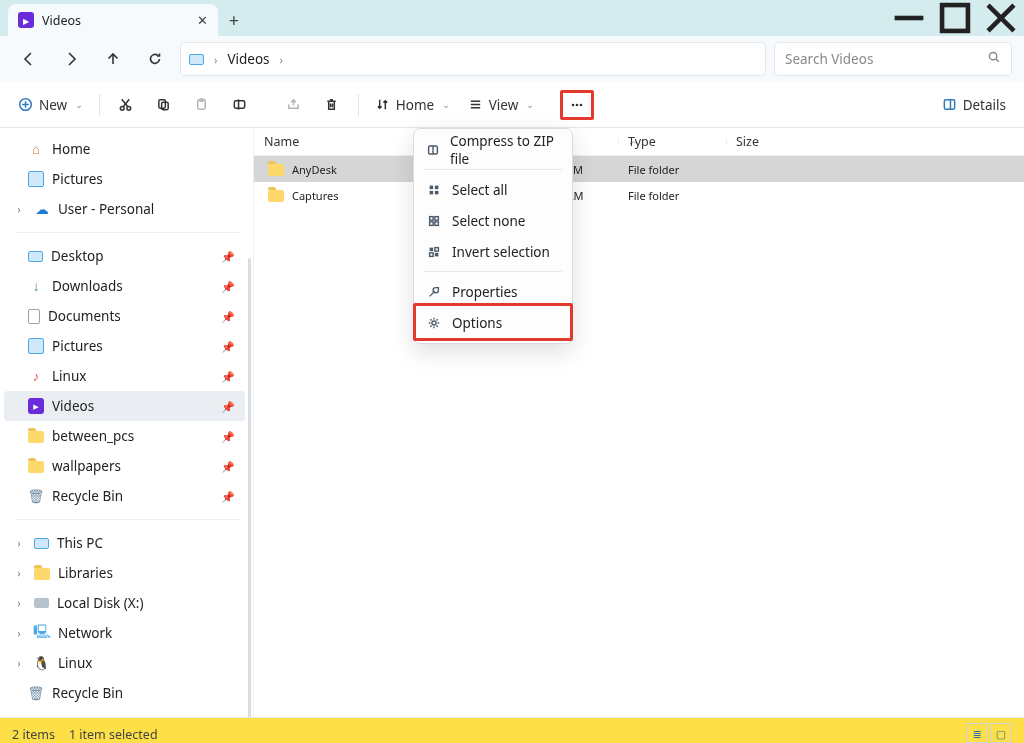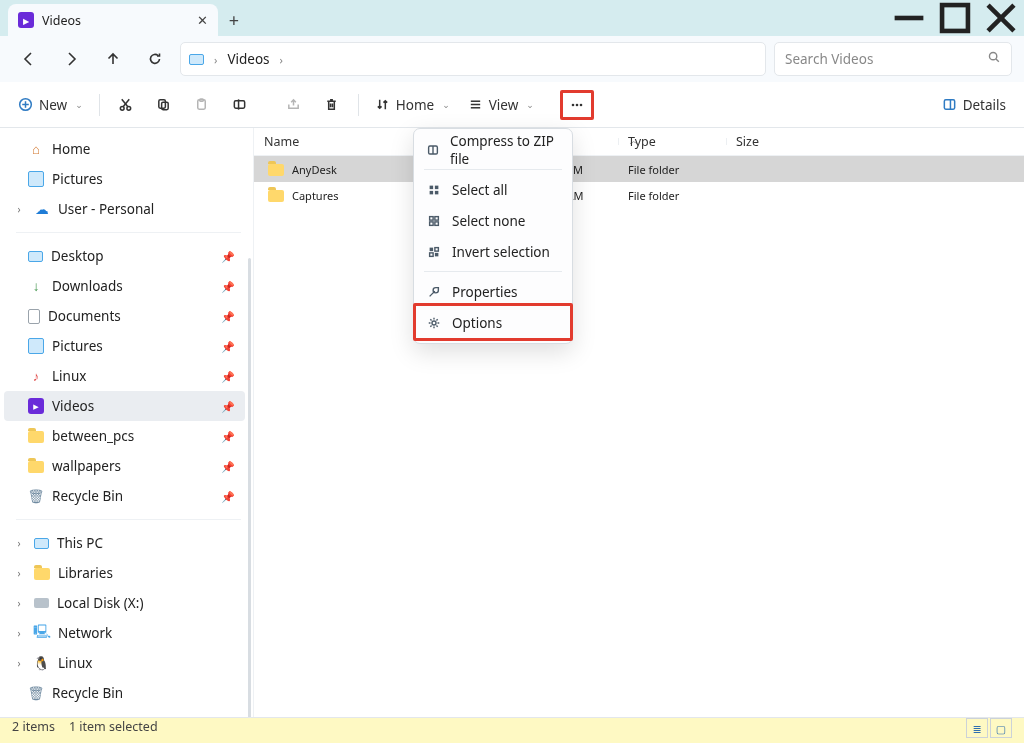--- a/index.html
+++ b/index.html
@@ -74,21 +74,21 @@
 
 .row { display: flex; height: 26px; align-items: center; font-size: 11px; color: #222; }
 .row.selected { background: #d6d6d6; }
 .cell { padding: 0 10px; display: flex; align-items: center; gap: 8px; }
 .cell.name { width: 284px; padding-left: 14px; }
 .cell.date { width: 80px; }
 .cell.type { width: 108px; }
 .cell.size { width: 72px; }
 
 
-.statusbar { height: 26px; border-top: 1px solid #e3e7eb; display: flex; align-items: flex-start; padding: 0 12px; font-size: 12.5px; color: #444; background: #fef9c3; gap: 14px; }
+.statusbar { height: 26px; border-top: 1px solid #e3e7eb; display: flex; align-items: flex-end; padding: 0 12px; font-size: 12.5px; color: #444; background: #fde047; gap: 14px; }
 .statusbar .viewbtns { margin-left: auto; display: flex; gap: 2px; }
 .vbtn { width: 22px; height: 20px; border: 1px solid #ccd2d8; display: flex; align-items: center; justify-content: center; font-size: 11px; color: #2f6fb0; cursor: pointer; }
 
 
 .ctxmenu { position: absolute; left: 413px; top: 128px; width: 160px; background: #fdfdfe; border: 1px solid #d8dde2; border-radius: 7px; box-shadow: 0 8px 24px rgba(0,0,0,0.13); padding: 5px 4px; font-size: 13.5px; color: #222; z-index: 20; }
 .mitem { display: flex; align-items: center; height: 31px; padding: 0 8px; gap: 10px; border-radius: 4px; cursor: pointer; }
 .msep { height: 1px; background: #e6eaee; margin: 4px 6px; }
 .micon { width: 16px; height: 16px; display: flex; align-items: center; justify-content: center; color: #4b5a68; }
 .ctxmenu .highlight-options { position: absolute; left: -1px; right: -1px; bottom: 2px; height: 38px; border: 3px solid #e23b2e; border-radius: 2px; pointer-events: none; }
 

